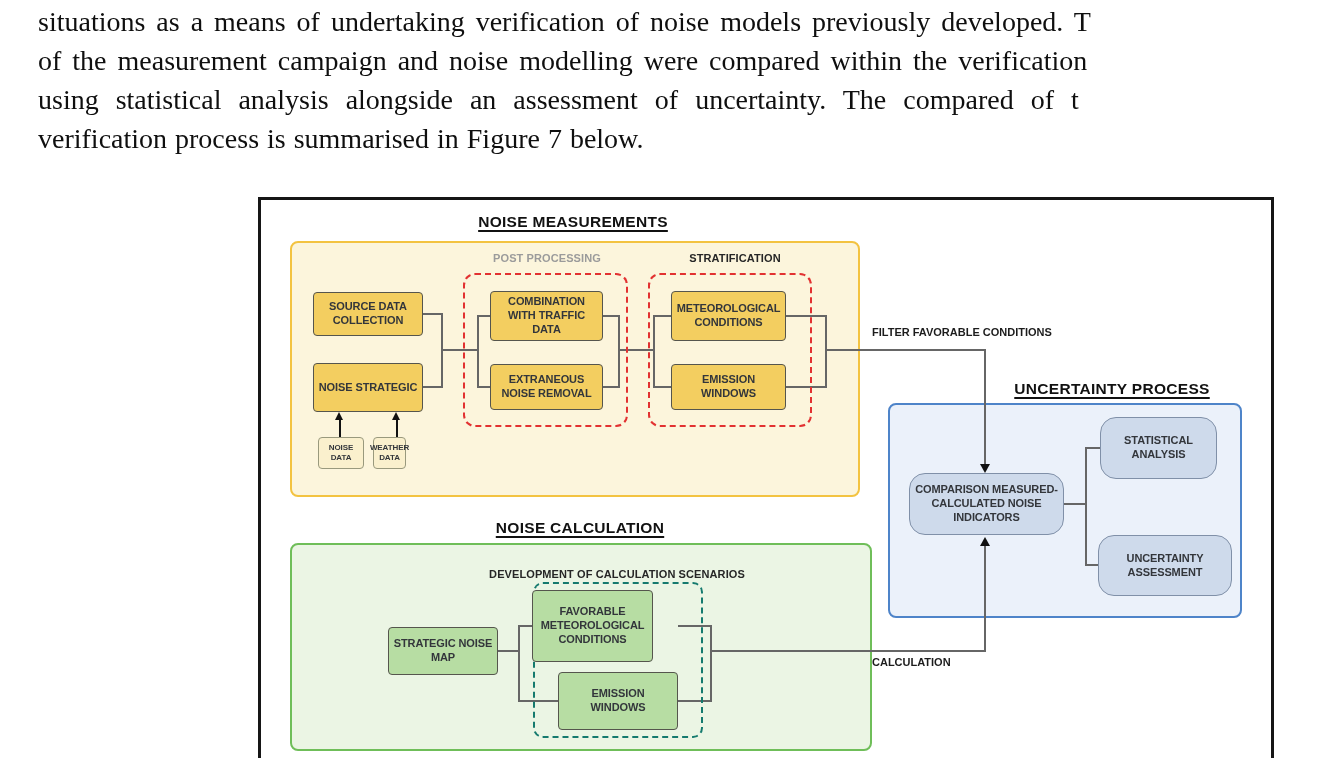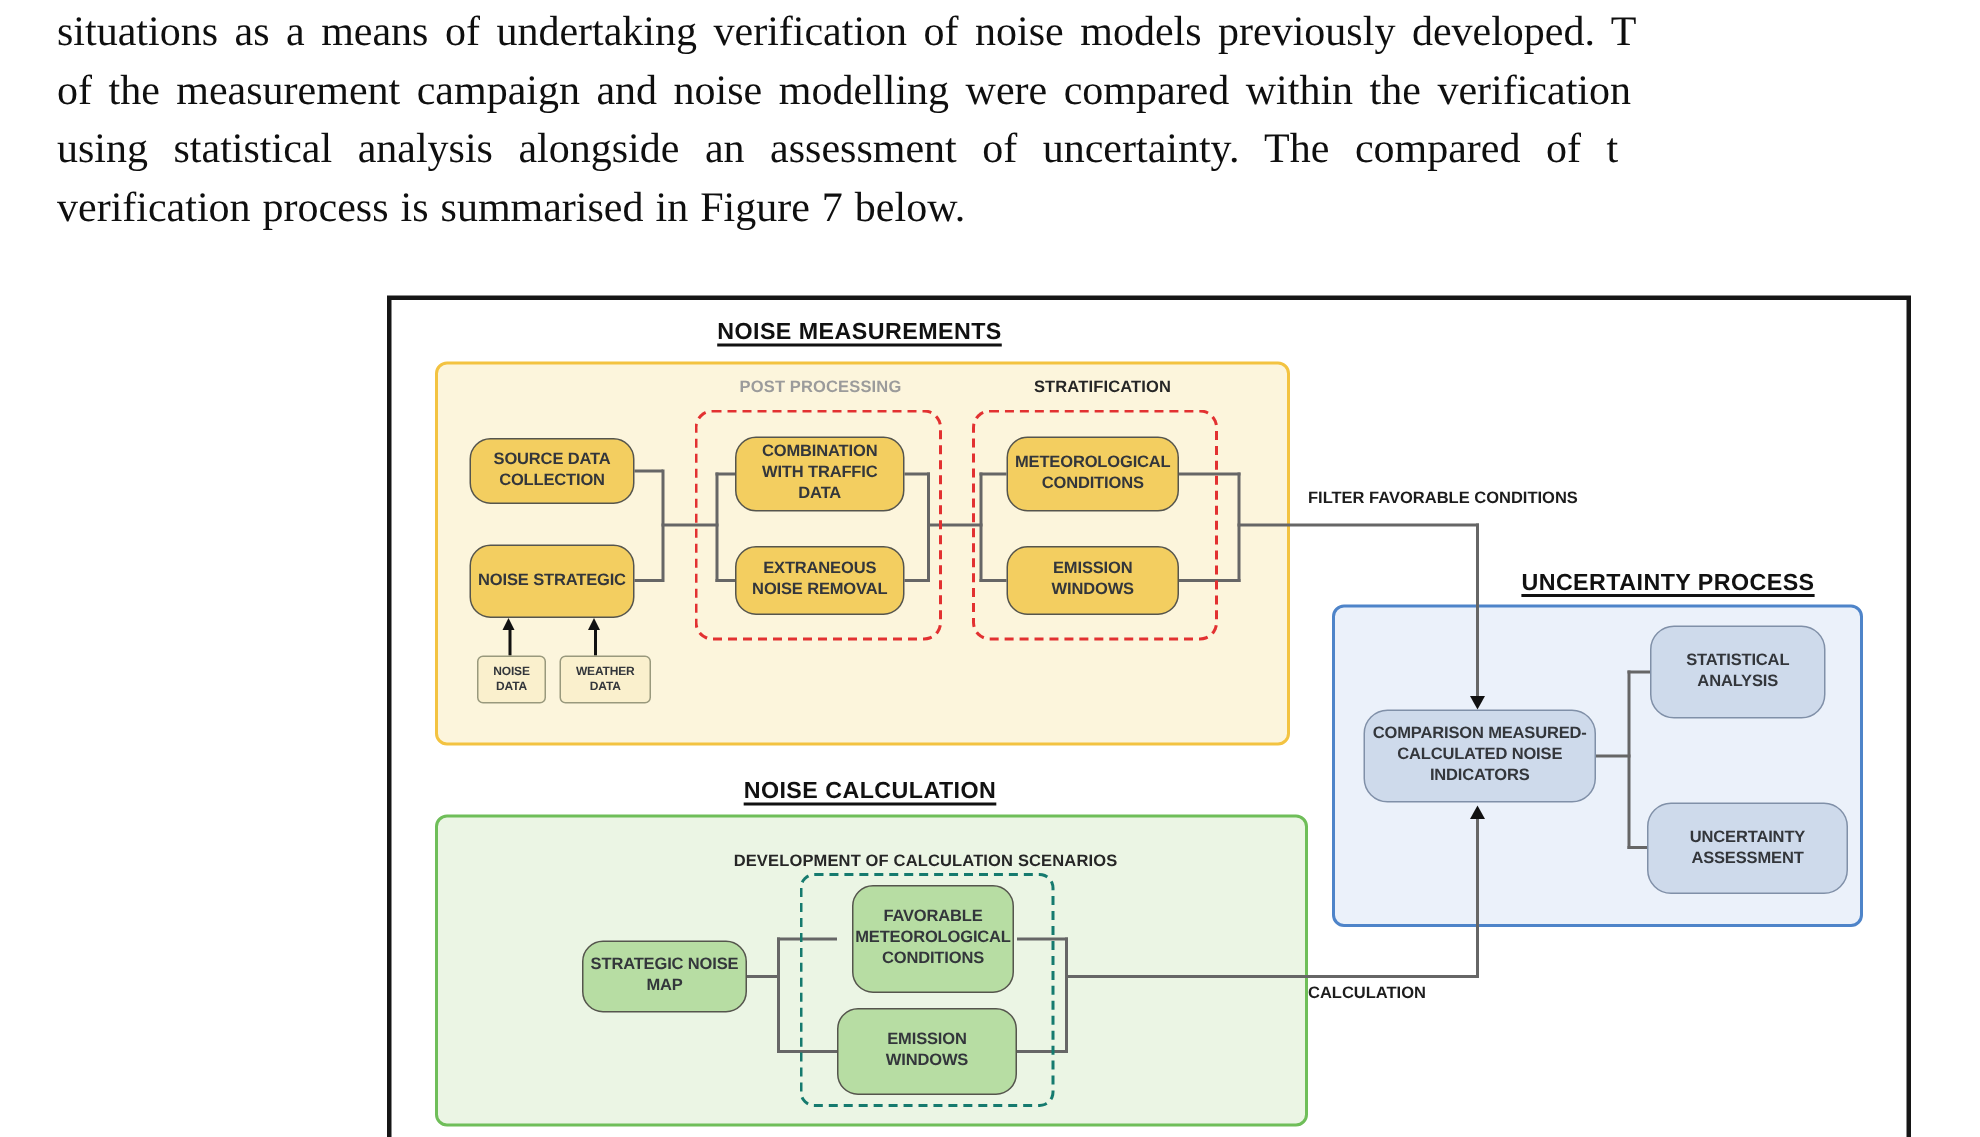--- a/index.html
+++ b/index.html
@@ -34,21 +34,21 @@
   .fig-title{
     position:absolute;text-align:center;font-weight:bold;font-size:15.5px;color:#111;
     letter-spacing:.3px;text-decoration:underline;text-decoration-thickness:2px;text-underline-offset:3px;
   }
   .sub-label{position:absolute;text-align:center;font-weight:bold;font-size:11px;letter-spacing:.1px}
   .sub-label.gray{color:#9B9B9B}
   .sub-label.dark{color:#262626}
   .edge-label{position:absolute;font-weight:bold;font-size:11px;color:#1c1c1c;white-space:nowrap}
   
   .node{
-    position:absolute;box-sizing:border-box;border-radius:14px;
+    position:absolute;box-sizing:border-box;border-radius:4px;
     display:flex;align-items:center;justify-content:center;text-align:center;
     font-weight:bold;font-size:11px;line-height:1.25;color:#33363b;
     white-space:pre-line;letter-spacing:-.1px;
   }
   .node.ynode{background:#F3CE60;border:1.5px solid #55554d}
   .node.cream{background:#FAF0CD;border:1.2px solid #99997d;font-size:8px;border-radius:4px}
   .node.bnode{background:#CEDAEB;border:1.5px solid #8090A8;border-radius:16px}
   .node.gnode{background:#B7DDA3;border:1.5px solid #55554d}
   
   .hl{position:absolute;height:2px;background:#666}
@@ -129,34 +129,34 @@
 WITH TRAFFIC
 DATA</div>
 <div class="node ynode" style="left:490px;top:364px;width:113px;height:46px">EXTRANEOUS
 NOISE REMOVAL</div>
 <div class="node ynode" style="left:671px;top:291px;width:115px;height:50px">METEOROLOGICAL
 CONDITIONS</div>
 <div class="node ynode" style="left:671px;top:364px;width:115px;height:46px">EMISSION
 WINDOWS</div>
 <div class="node cream" style="left:318px;top:437px;width:46px;height:32px">NOISE
 DATA</div>
-<div class="node cream" style="left:373px;top:437px;width:61px;height:32px">WEATHER
+<div class="node cream" style="left:373px;top:437px;width:33px;height:32px">WEATHER
 DATA</div>
 
 <div class="node bnode" style="left:909px;top:473px;width:155px;height:62px">COMPARISON MEASURED-
 CALCULATED NOISE
 INDICATORS</div>
 <div class="node bnode" style="left:1100px;top:417px;width:117px;height:62px">STATISTICAL
 ANALYSIS</div>
 <div class="node bnode" style="left:1098px;top:535px;width:134px;height:61px">UNCERTAINTY
 ASSESSMENT</div>
 
 <div class="node gnode" style="left:388px;top:627px;width:110px;height:48px">STRATEGIC NOISE
 MAP</div>
-<div class="node gnode" style="left:568px;top:590px;width:108px;height:72px">FAVORABLE
+<div class="node gnode" style="left:532px;top:590px;width:121px;height:72px">FAVORABLE
 METEOROLOGICAL
 CONDITIONS</div>
 <div class="node gnode" style="left:558px;top:672px;width:120px;height:58px">EMISSION
 WINDOWS</div>
 
 <div class="edge-label" style="left:872px;top:326px">FILTER FAVORABLE CONDITIONS</div>
 <div class="edge-label" style="left:872px;top:656px">CALCULATION</div>
 
 <div class="arr down" style="left:980px;top:464px"></div>
 <div class="arr up" style="left:980px;top:537px"></div>

